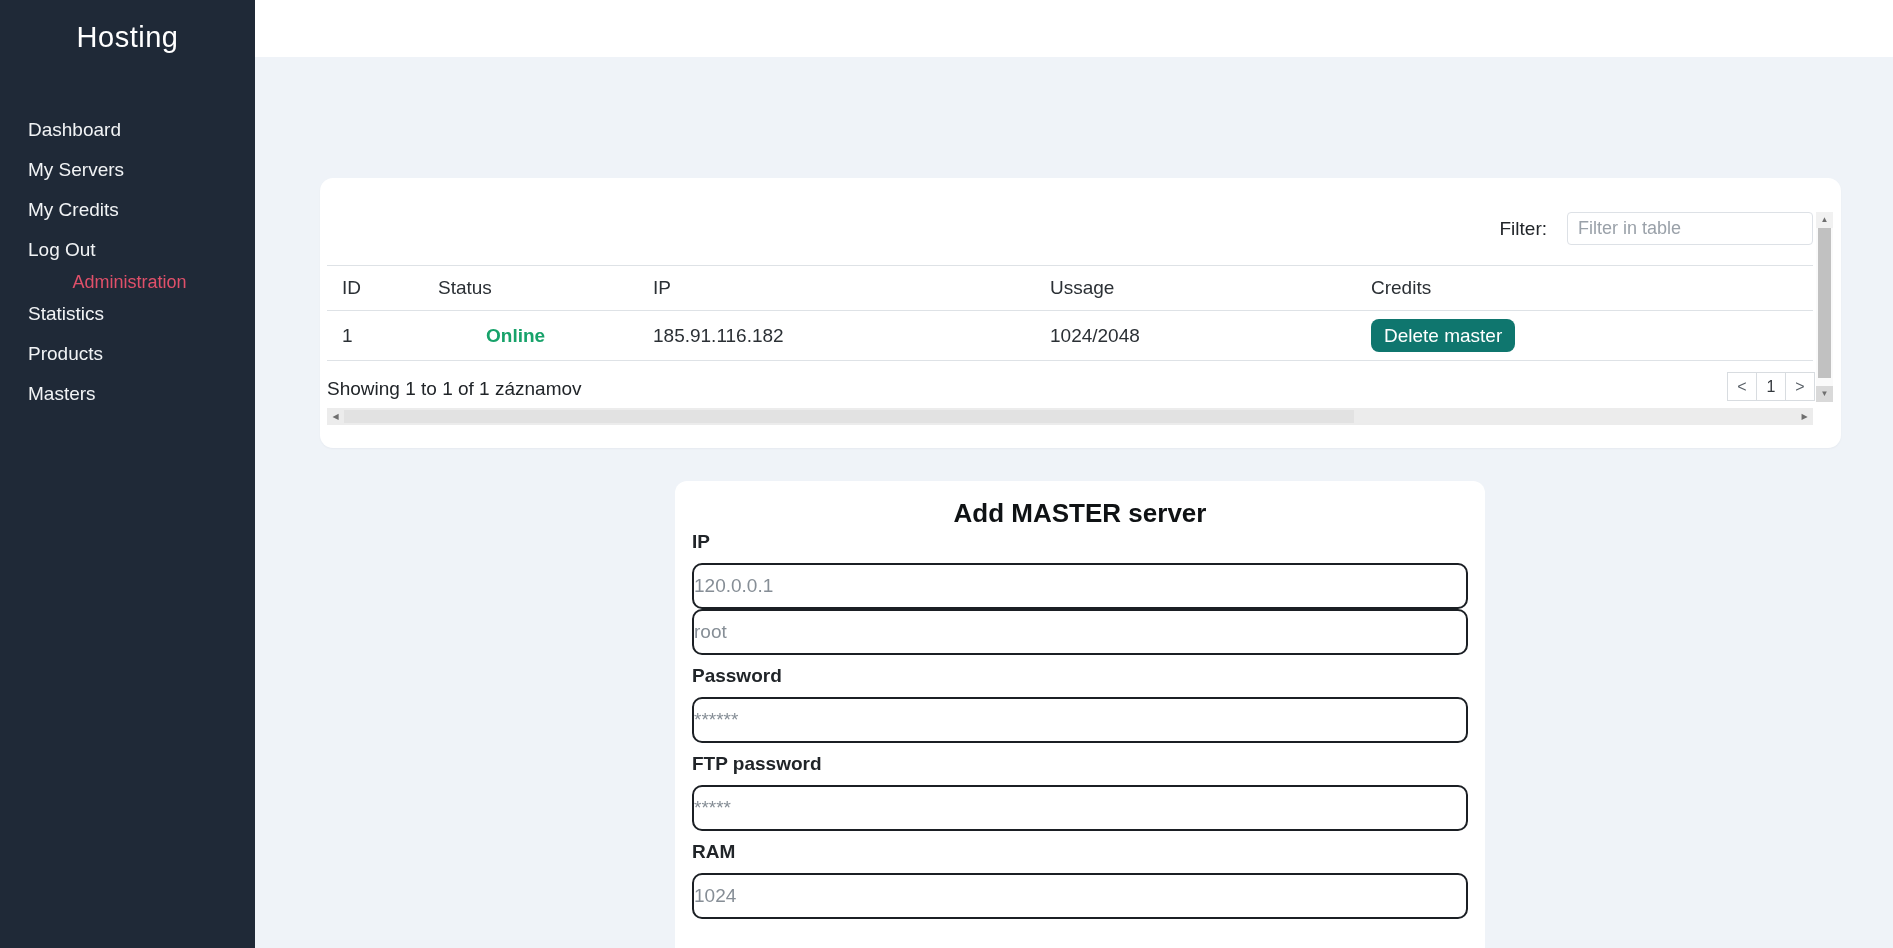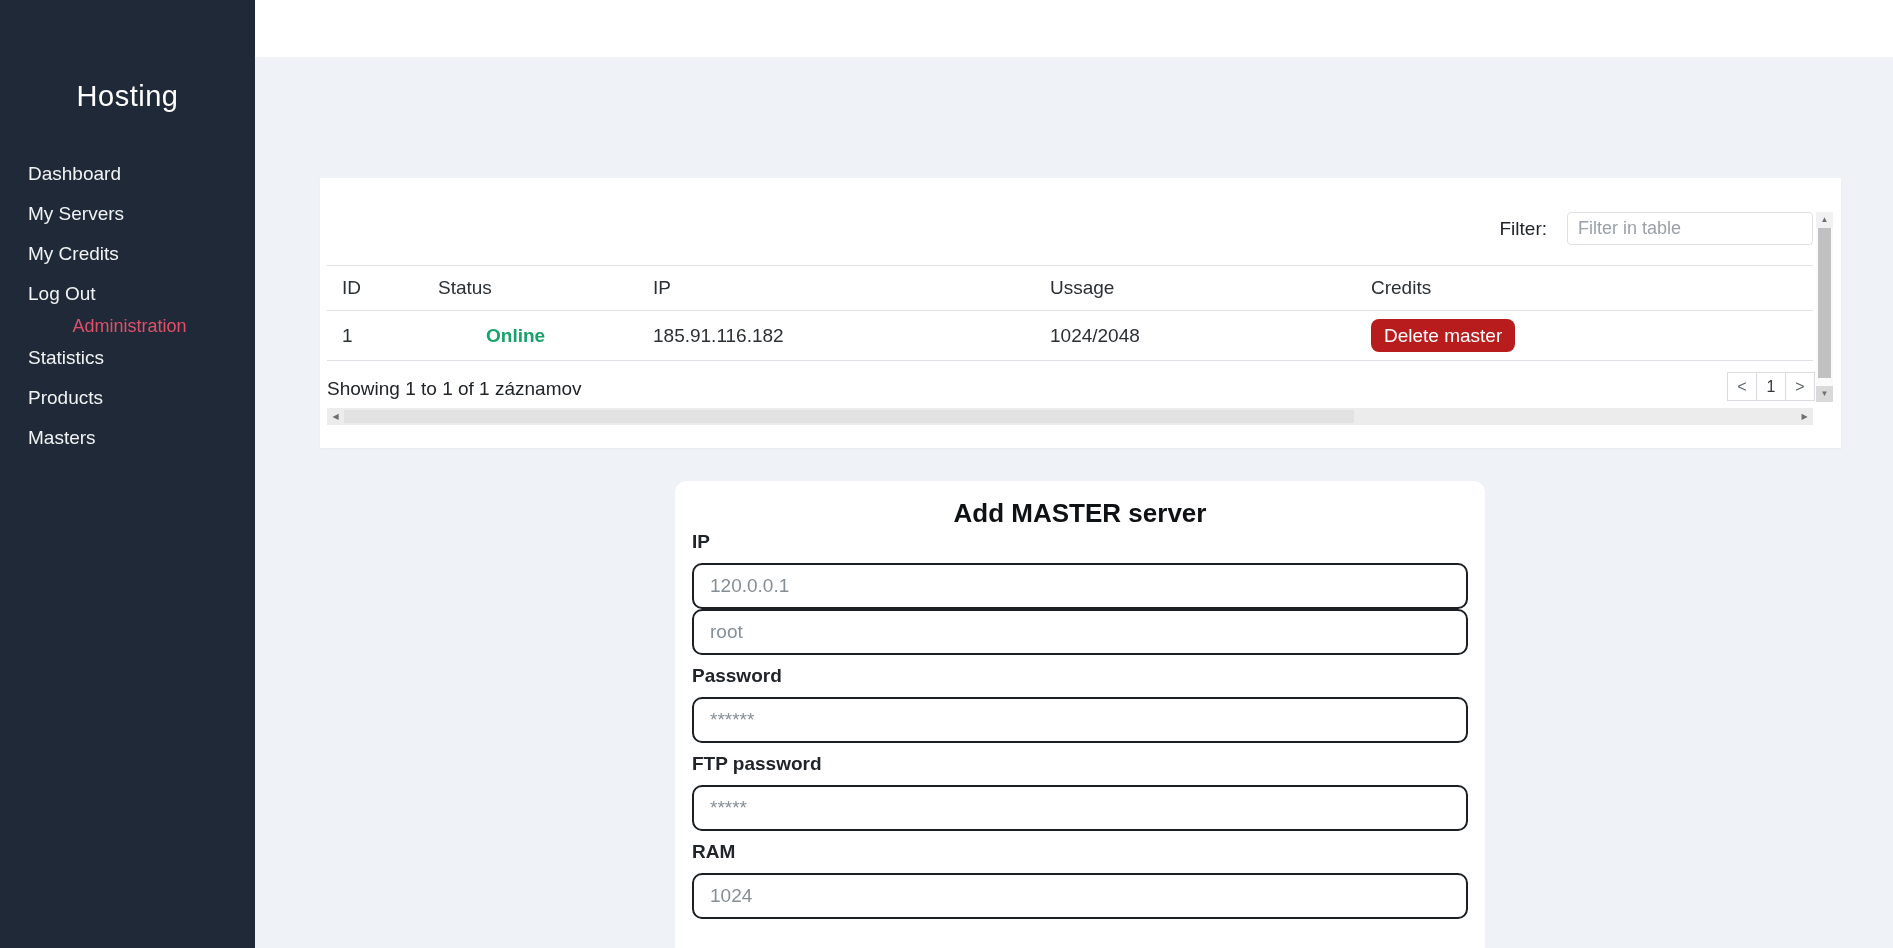--- a/index.html
+++ b/index.html
@@ -1,42 +1,42 @@
 <!DOCTYPE html>
 <html><head>
 <meta charset="utf-8">
 <style>
   * { margin:0; padding:0; box-sizing:border-box; }
   html,body { width:1893px; height:948px; overflow:hidden; }
   body { font-family:"Liberation Sans","DejaVu Sans",sans-serif; background:#eff3f8; position:relative; }
 
   
   .sidebar { position:absolute; left:0; top:0; width:255px; height:948px; background:#1f2937; z-index:5; }
-  .brand { padding-top:36px; text-align:center; color:#ffffff; font-size:29px; font-weight:500; letter-spacing:.5px; height:58px;margin-top:44px; }
+  .brand { padding-top:21px; text-align:center; color:#ffffff; font-size:29px; font-weight:500; letter-spacing:.5px; height:58px; }
   .nav { padding-top:61px; }
   .nav-item { display:block; color:#f1f3f5; font-size:19px; line-height:22px; padding-left:28px; margin-bottom:18px; cursor:pointer; text-decoration:none; }
   .nav-admin { display:block; text-align:center; color:#e0506a; font-size:18px; line-height:22px; margin:-8px 0 10px 4px; }
 
   
   .topbar { position:absolute; left:255px; top:0; right:0; height:57px; background:#ffffff; }
   .main { position:absolute; left:255px; top:57px; right:0; bottom:0; }
 
   
-  .table-card { position:absolute; left:65px; top:121px; width:1521px; height:270px; background:#ffffff; border-radius:0; box-shadow:0 1px 2px rgba(16,24,40,.04); }
+  .table-card { position:absolute; left:65px; top:121px; width:1521px; height:270px; background:#ffffff; border-radius:13px; box-shadow:0 1px 2px rgba(16,24,40,.04); }
   .filter-row { position:absolute; top:34px; right:28px; height:33px; display:flex; align-items:center; }
   .filter-label { font-size:19px; color:#212529; margin-right:20px; }
   .filter-input { width:246px; height:33px; border:1px solid #dde1e6; border-radius:4px; padding:0 10px; font-size:18px; color:#212529; outline:none; font-family:inherit; }
   .filter-input::placeholder { color:#9aa1a9; }
 
   .tbl { position:absolute; left:7px; top:87px; width:1486px; border-collapse:collapse; table-layout:fixed; }
   .tbl col.c1{width:96px;} .tbl col.c2{width:215px;} .tbl col.c3{width:397px;} .tbl col.c4{width:321px;} .tbl col.c5{width:auto;}
   .tbl th { height:45px; text-align:left; padding-left:15px; font-size:19px; font-weight:500; color:#2b3035; border-top:1px solid #dee2e6; border-bottom:1px solid #dee2e6; }
   .tbl td { height:50px; text-align:left; padding-left:15px; font-size:19px; color:#2b3035; border-bottom:1px solid #dee2e6; }
   .status-online { color:#17a26a; font-weight:bold;margin-left:48px; }
-  .delete-btn { background:#b91c1c; color:#ffffff; border:none; border-radius:8px; font-size:19px; font-family:inherit; padding:5px 13px; height:33px; cursor:pointer; }
+  .delete-btn { background:#0f766e; color:#ffffff; border:none; border-radius:8px; font-size:19px; font-family:inherit; padding:5px 13px; height:33px; cursor:pointer; }
 
   .summary { position:absolute; left:7px; top:200px; font-size:19px; color:#212529; }
   .pagination { position:absolute; right:26px; top:194px; display:flex; }
   .page-btn { width:30px; height:29px; border:1px solid #d8dce0; background:#ffffff; font-size:16px; color:#5a6168; display:flex; align-items:center; justify-content:center; margin-left:-1px; cursor:pointer; }
   .page-btn.current { color:#33383d; }
 
   
   .vscroll { position:absolute; right:8px; top:34px; width:17px; height:190px; background:#fafafa; }
   .vscroll .arrow { position:absolute; left:0; width:17px; height:16px; color:#6f6f6f; font-size:8px; line-height:16px; text-align:center; background:#f1f1f1; cursor:pointer; }
   .vscroll .arrow.up { top:0; }
@@ -46,21 +46,21 @@
   .hscroll .arrow { position:absolute; top:0; width:17px; height:17px; color:#6f6f6f; font-size:8px; line-height:17px; text-align:center; cursor:pointer; }
   .hscroll .arrow.left { left:0; }
   .hscroll .arrow.right { right:0; }
   .hscroll .thumb { position:absolute; left:17px; top:2px; width:68%; height:13px; background:#e2e2e2; cursor:pointer; }
 
   
   .form-card { position:absolute; left:420px; top:424px; width:810px; height:520px; background:#ffffff; border-radius:12px; padding:16px 17px 0; }
   .form-title { font-size:26px; font-weight:bold; color:#0f1214; text-align:center; height:32px; line-height:32px; }
   .fgroup label { display:block; font-size:19px; font-weight:bold; color:#212529; height:22px; line-height:22px; margin:10px 0; }
   .fgroup:first-of-type label { margin-top:2px; }
-  .finput { display:block; width:776px; height:46px; border:2px solid #1b1f24; border-radius:10px; padding:0 16px; font-size:19px; color:#212529; outline:none; background:#fff; font-family:inherit; }
+  .finput { display:block; width:776px; height:46px; border:2px solid #1b1f24; border-radius:10px; padding:0 0; font-size:19px; color:#212529; outline:none; background:#fff; font-family:inherit; }
   .finput::placeholder { color:#868e96; }
 </style>
 </head>
 <body>
 
 <aside class="sidebar">
   <div class="brand">Hosting</div>
   <nav class="nav">
     <a class="nav-item">Dashboard</a>
     <a class="nav-item">My Servers</a>

